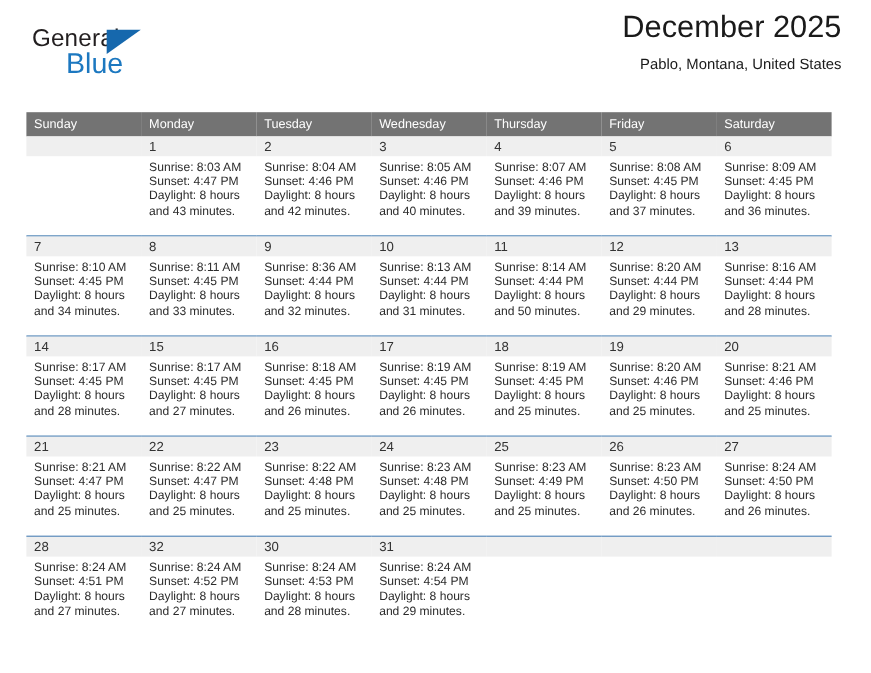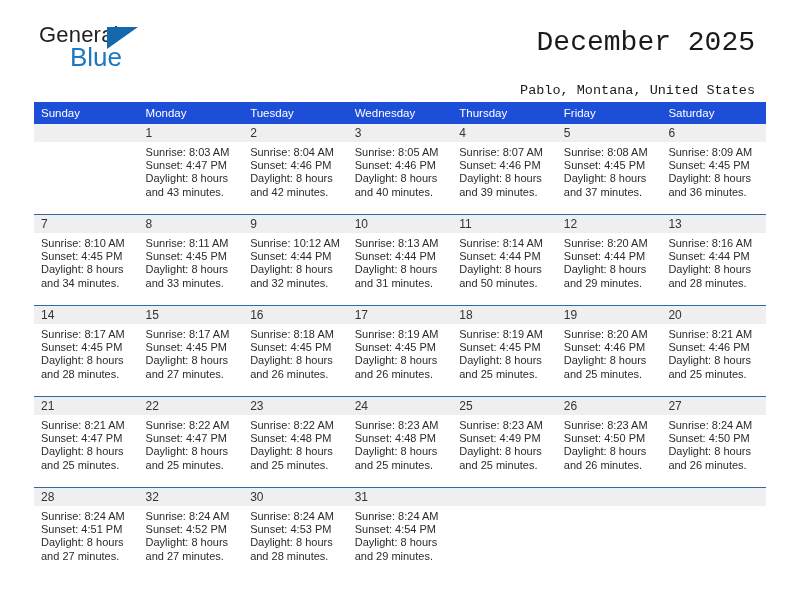--- a/index.html
+++ b/index.html
@@ -12,21 +12,21 @@
     height: 612px;
     font-family: "Liberation Sans", sans-serif;
     color: #222222;
     overflow: hidden;
   }
   .page {
     position: relative;
     width: 792px;
     height: 612px;
     box-sizing: border-box;
-    padding: 0 34px;
+    padding: 0 24px;
   }
 
   
   .header {
     position: relative;
     height: 72px;
     padding-top: 22px;
     box-sizing: border-box;
   }
   .brand {
@@ -58,48 +58,47 @@
     left: 68px;
     top: 5px;
     width: 0;
     height: 0;
     border-left: 31px solid #1668ad;
     border-bottom: 22px solid transparent;
   }
   .title-block {
     position: absolute;
     right: 3px;
-    top: 26px;
+    top: 8px;
     text-align: right;
-    font-family: Liberation Mono, monospace;
   }
   .cal-title {
     font-size: 28px;
     font-weight: normal;
     color: #1a1a1a;
     line-height: 34px;
     white-space: nowrap;
   }
   .cal-subtitle {
     font-size: 13.5px;
     color: #1a1a1a;
     line-height: 20px;
-    margin-top: 21px;
+    margin-top: 7px;
     white-space: nowrap;
   }
 
   
   .calendar {
     width: 732px;
     margin-top: 30px;
     border-collapse: collapse;
     table-layout: fixed;
   }
   .calendar th {
-    background: #1d4ed8;
+    background: #737373;
     color: #ffffff;
     font-size: 11.5px;
     font-weight: normal;
     text-align: left;
     padding: 5px 0 5px 7px;
     height: 11px;
     border: none;
   }
   .calendar td {
     vertical-align: top;
@@ -257,21 +256,21 @@
                 <div>Sunset: 4:45 PM</div>
                 <div>Daylight: 8 hours</div>
                 <div>and 33 minutes.</div>
               </div>
             </div>
           </td>
           <td>
             <div class="cell">
               <div class="daynum-band">9</div>
               <div class="cell-body">
-                <div>Sunrise: 10:12 AM</div>
+                <div>Sunrise: 8:36 AM</div>
                 <div>Sunset: 4:44 PM</div>
                 <div>Daylight: 8 hours</div>
                 <div>and 32 minutes.</div>
               </div>
             </div>
           </td>
           <td>
             <div class="cell">
               <div class="daynum-band">10</div>
               <div class="cell-body">

